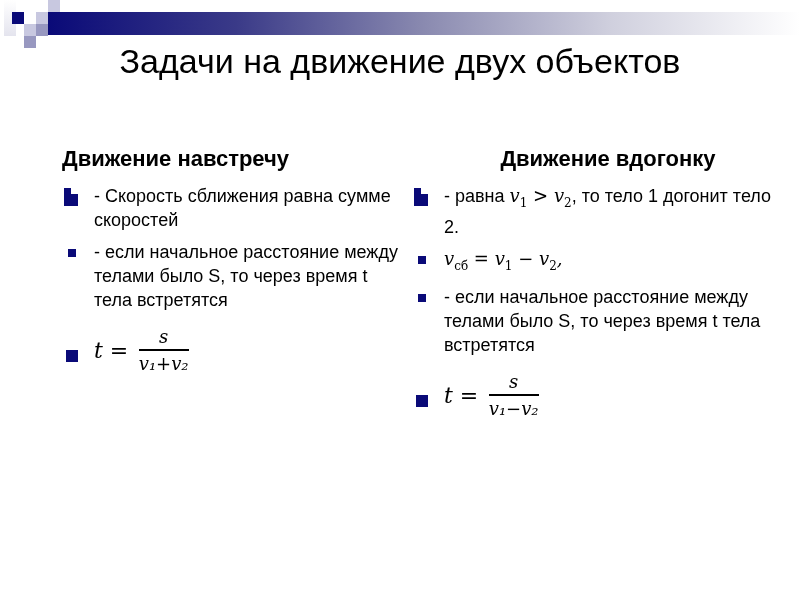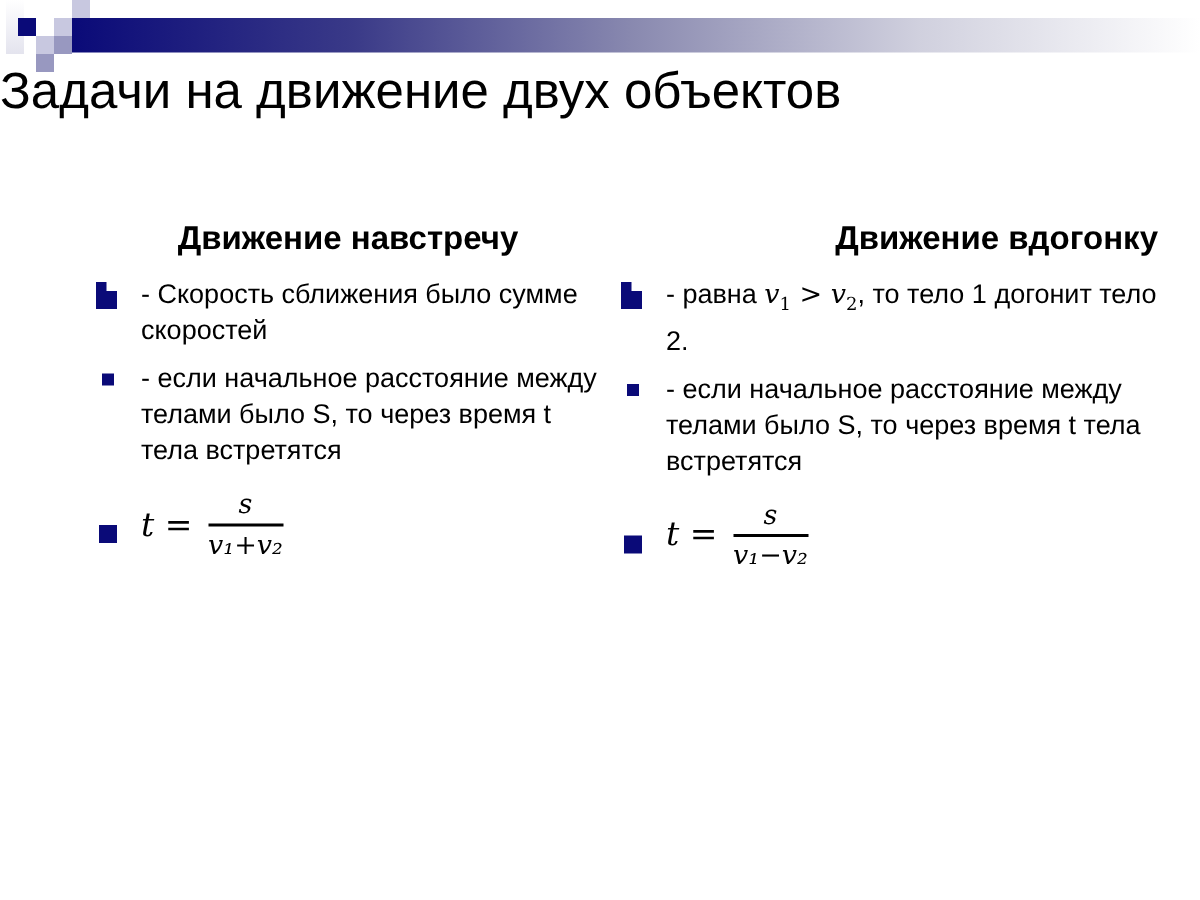--- a/index.html
+++ b/index.html
@@ -1,23 +1,23 @@
 <!DOCTYPE html>
 <html><head>
 <meta charset="utf-8">
 <style>
   html,body{margin:0;padding:0;}
   body{width:800px;height:600px;background:#fff;position:relative;overflow:hidden;font-family:"Liberation Sans",sans-serif;color:#000;}
   .sq{position:absolute;}
   .bar{position:absolute;left:48px;top:12px;width:752px;height:23px;background:linear-gradient(to right,#0a0a78 0%,#3a3a88 25%,#8a8ab0 50%,#d0d0de 75%,#ffffff 100%);}
-  .title{position:absolute;top:42px;left:0;width:800px;text-align:left;font-size:34px;}
+  .title{position:absolute;top:42px;left:0;width:800px;text-align:center;font-size:34px;}
   .col{position:absolute;top:146px;}
   .col-left{left:62px;width:340px;}
   .col-right{left:412px;width:360px;}
-  .heading{font-weight:bold;font-size:22px;text-align:center;margin-bottom:12px;}
+  .heading{font-weight:bold;font-size:22px;text-align:left;margin-bottom:12px;}
   .item{position:relative;padding-left:32px;font-size:18px;line-height:24px;margin-bottom:8px;}
   .bullet{position:absolute;left:6px;top:9px;width:8px;height:8px;background:#0a0a78;}
   .bullet.big{left:4px;top:11px;width:12px;height:12px;}
   .bullet.compound{left:2px;top:4px;width:16px;height:18px;background:transparent;}
   .bullet.compound::before{content:"";position:absolute;left:0;top:0;width:7px;height:9px;background:#0a0a78;}
   .bullet.compound::after{content:"";position:absolute;left:0;top:6px;width:14px;height:12px;background:#0a0a78;}
   .math{font-family:"DejaVu Serif","Liberation Serif",serif;font-style:italic;text-align:right;}
   .math sub{font-size:12px;font-style:normal;}
   .formula{position:relative;padding-left:32px;margin-top:14px;height:60px;}
   .formula .bullet{top:24px;}
@@ -39,51 +39,55 @@
 <div class="sq" style="left:24px;top:36px;width:12px;height:12px;background:#9898c0;"></div>
 <div class="bar"></div>
 
 <div class="title">Задачи на движение двух объектов</div>
 
 <div class="col col-left">
   <div class="heading">Движение  навстречу</div>
 
   <div class="item">
     <span class="bullet compound"></span>
-    <span>- Скорость сближения было сумме скоростей</span>
+    <span>- Скорость сближения равна сумме скоростей</span>
   </div>
 
 
   <div class="item">
     <span class="bullet"></span>
     <span>- если начальное  расстояние между телами было S, то через время t тела встретятся</span>
   </div>
 
   <div class="formula">
     <span class="bullet big"></span>
     <span class="ft math">t =</span>
     <span class="frac math">
       <span class="num">s</span>
       <span class="den">v₁+v₂</span>
     </span>
   </div>
 </div>
 
 <div class="col col-right">
-  <div class="heading" style="text-align:right;padding-left:32px;">Движение вдогонку</div>
+  <div class="heading" style="text-align:center;padding-left:32px;">Движение вдогонку</div>
 
   <div class="item">
     <span class="bullet compound"></span>
     <span><span>- равна </span><span class="math"><span>v</span><sub>1</sub><span> &gt; </span><span>v</span><sub>2</sub></span><span>, то тело 1 догонит тело 2.</span></span>
   </div>
 
   <div class="item">
     <span class="bullet"></span>
   </div>
 
+  <div class="item">
+    <span class="bullet"></span>
+    <span class="math"><span>v</span><sub>сб</sub><span> = </span><span>v</span><sub>1</sub><span> − </span><span>v</span><sub>2</sub><span>,</span></span>
+  </div>
 
   <div class="item">
     <span class="bullet"></span>
     <span>- если начальное  расстояние между телами было S, то через время t тела встретятся</span>
   </div>
 
   <div class="formula">
     <span class="bullet big"></span>
     <span class="ft math">t =</span>
     <span class="frac math">

